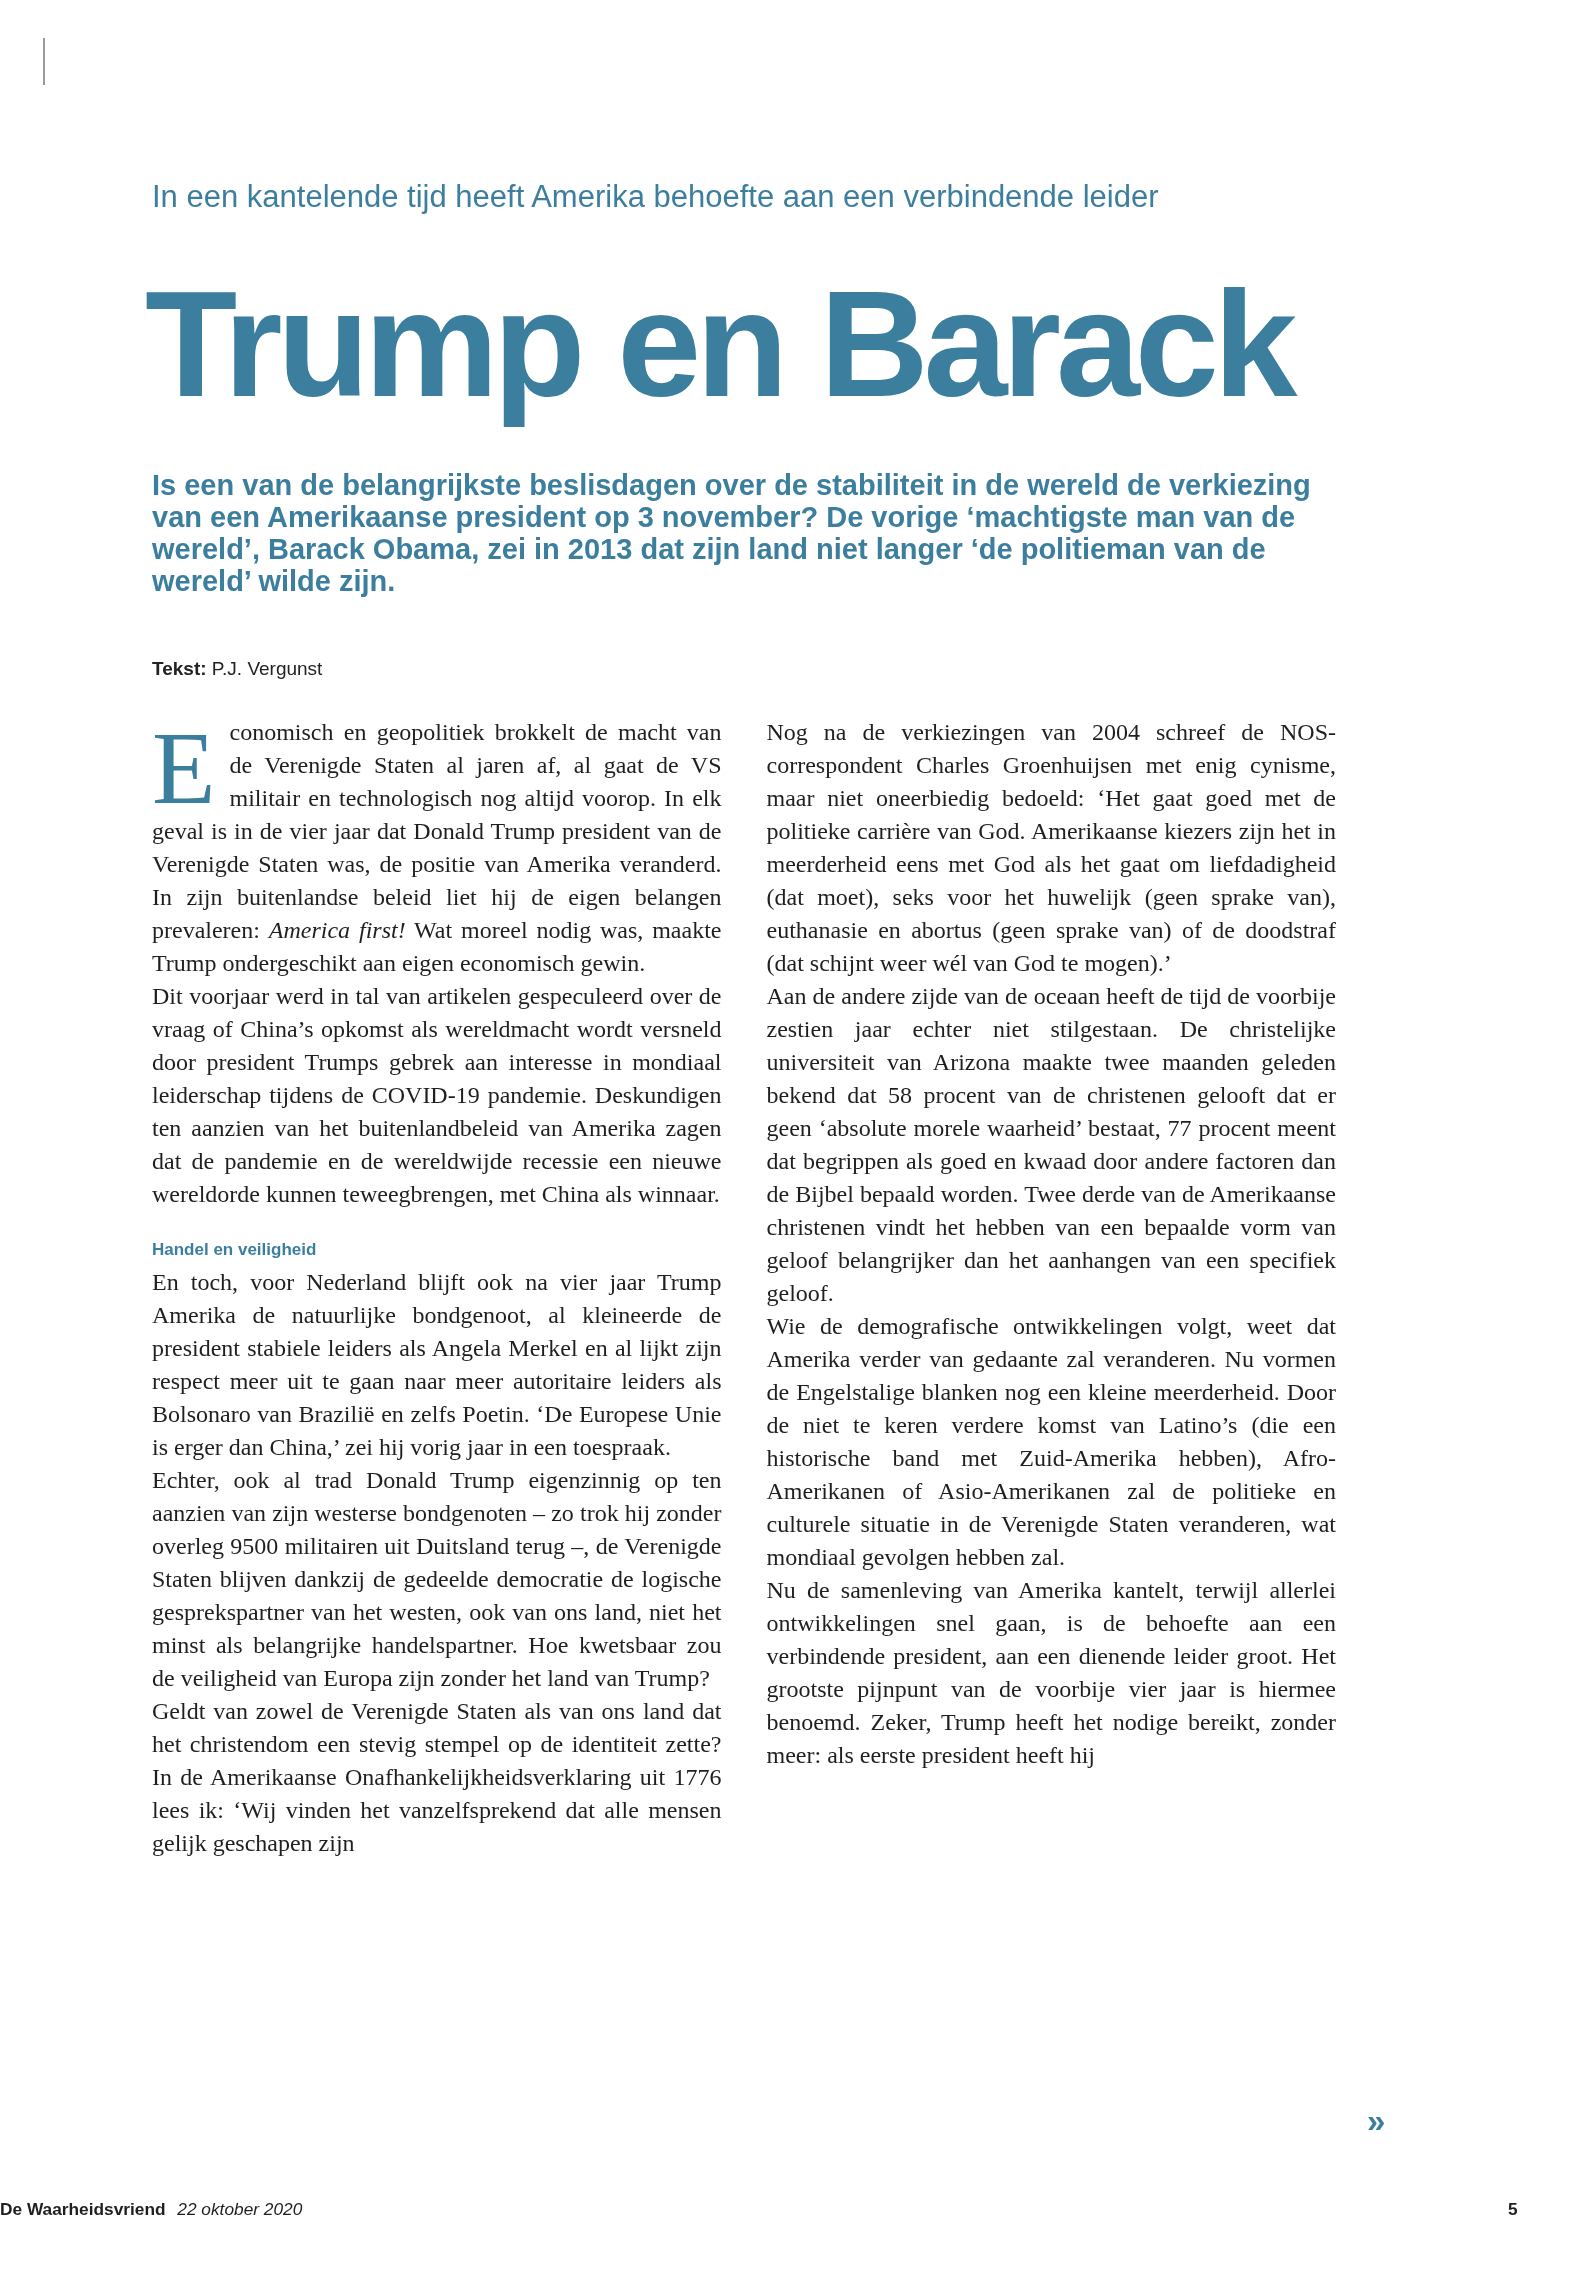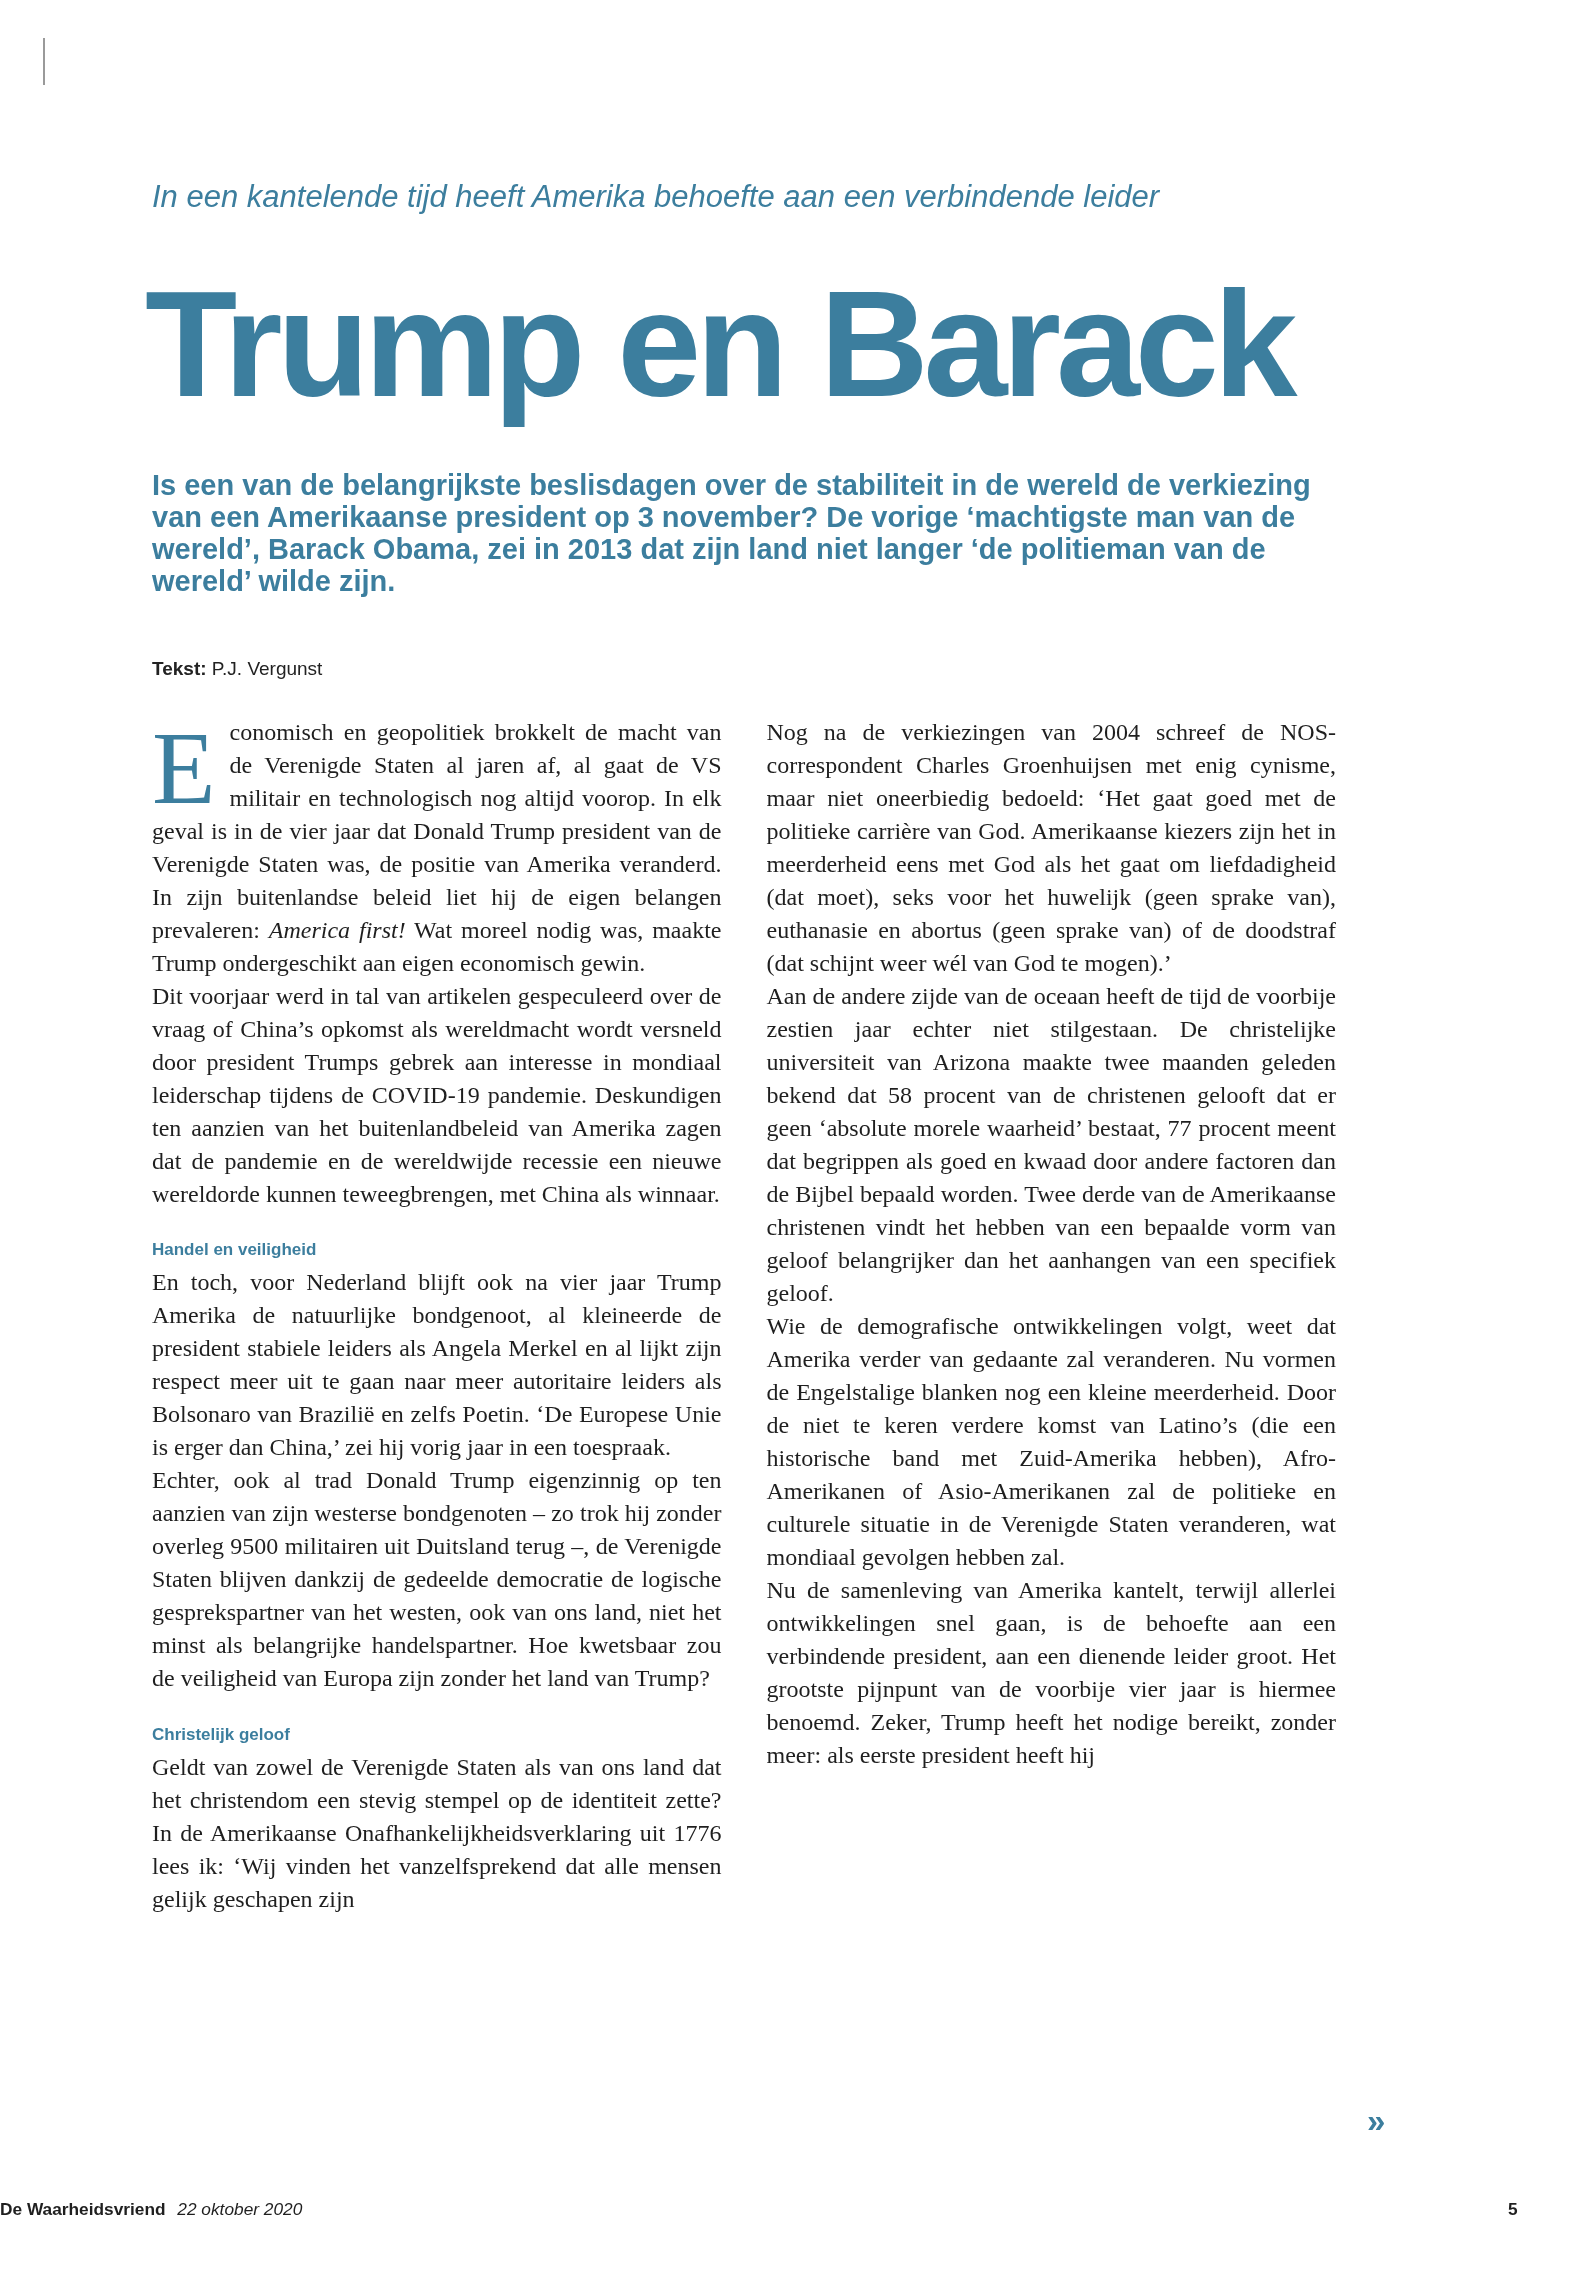--- a/index.html
+++ b/index.html
@@ -18,21 +18,20 @@
     position: absolute;
     left: 43px; top: 38px;
     width: 1.7px; height: 47px;
     background: #9a9a9a;
   }
 
   .kicker {
     position: absolute;
     left: 152px; top: 179px;
     font-family: "Liberation Sans", sans-serif;
-    font-style: italic;
     font-size: 31px;
     color: var(--accent);
     white-space: nowrap;
   }
 
   .title {
     position: absolute;
     left: 145px; top: 268px;
     font-family: "Liberation Sans", sans-serif;
     font-weight: bold;
@@ -147,21 +146,20 @@
   <span class="byline-name">P.J. Vergunst</span>
 </div>
 
 <div class="columns">
   <div class="col">
       <p class="body-paragraph"><span class="dropcap">E</span><span>conomisch en geopolitiek brokkelt de macht van de Verenigde Staten al jaren af, al gaat de VS militair en technologisch nog altijd voorop. In elk geval is in de vier jaar dat Donald Trump president van de Verenigde Staten was, de positie van Amerika veranderd. In zijn buitenlandse beleid liet hij de eigen belangen prevaleren: </span><span class="italic">America first!</span><span> Wat moreel nodig was, maakte Trump ondergeschikt aan eigen economisch gewin.</span></p>
       <p class="body-paragraph"><span>Dit voorjaar werd in tal van artikelen gespeculeerd over de vraag of China’s opkomst als wereldmacht wordt versneld door president Trumps gebrek aan interesse in mondiaal leiderschap tijdens de COVID-19 pandemie. Deskundigen ten aanzien van het buitenlandbeleid van Amerika zagen dat de pandemie en de wereldwijde recessie een nieuwe wereldorde kunnen teweegbrengen, met China als winnaar.</span></p>
       <h3 class="subhead">Handel en veiligheid</h3>
       <p class="body-paragraph"><span>En toch, voor Nederland blijft ook na vier jaar Trump Amerika de natuurlijke bondgenoot, al kleineerde de president stabiele leiders als Angela Merkel en al lijkt zijn respect meer uit te gaan naar meer autoritaire leiders als Bolsonaro van Brazilië en zelfs Poetin. ‘De Europese Unie is erger dan China,’ zei hij vorig jaar in een toespraak.</span></p>
       <p class="body-paragraph"><span>Echter, ook al trad Donald Trump eigenzinnig op ten aanzien van zijn westerse bondgenoten – zo trok hij zonder overleg 9500 militairen uit Duitsland terug –, de Verenigde Staten blijven dankzij de gedeelde democratie de logische gesprekspartner van het westen, ook van ons land, niet het minst als belangrijke handelspartner. Hoe kwetsbaar zou de veiligheid van Europa zijn zonder het land van Trump?</span></p>
-      <h3 class="subhead">Christelijk geloof</h3>
       <p class="body-paragraph"><span>Geldt van zowel de Verenigde Staten als van ons land dat het christendom een stevig stempel op de identiteit zette? In de Amerikaanse Onafhankelijkheidsverklaring uit 1776 lees ik: ‘Wij vinden het vanzelfsprekend dat alle mensen gelijk geschapen zijn</span></p>
     </div>
   <div class="col">
       <p class="body-paragraph"><span>Nog na de verkiezingen van 2004 schreef de NOS-correspondent Charles Groenhuijsen met enig cynisme, maar niet oneerbiedig bedoeld: ‘Het gaat goed met de politieke carrière van God. Amerikaanse kiezers zijn het in meerderheid eens met God als het gaat om liefdadigheid (dat moet), seks voor het huwelijk (geen sprake van), euthanasie en abortus (geen sprake van) of de doodstraf (dat schijnt weer wél van God te mogen).’</span></p>
       <p class="body-paragraph"><span>Aan de andere zijde van de oceaan heeft de tijd de voorbije zestien jaar echter niet stilgestaan. De christelijke universiteit van Arizona maakte twee maanden geleden bekend dat 58 procent van de christenen gelooft dat er geen ‘absolute morele waarheid’ bestaat, 77 procent meent dat begrippen als goed en kwaad door andere factoren dan de Bijbel bepaald worden. Twee derde van de Amerikaanse christenen vindt het hebben van een bepaalde vorm van geloof belangrijker dan het aanhangen van een specifiek geloof.</span></p>
       <p class="body-paragraph"><span>Wie de demografische ontwikkelingen volgt, weet dat Amerika verder van gedaante zal veranderen. Nu vormen de Engelstalige blanken nog een kleine meerderheid. Door de niet te keren verdere komst van Latino’s (die een historische band met Zuid-Amerika hebben), Afro-Amerikanen of Asio-Amerikanen zal de politieke en culturele situatie in de Verenigde Staten veranderen, wat mondiaal gevolgen hebben zal.</span></p>
       <p class="body-paragraph"><span>Nu de samenleving van Amerika kantelt, terwijl allerlei ontwikkelingen snel gaan, is de behoefte aan een verbindende president, aan een dienende leider groot. Het grootste pijnpunt van de voorbije vier jaar is hiermee benoemd. Zeker, Trump heeft het nodige bereikt, zonder meer: als eerste president heeft hij</span></p>
     </div>
 </div>
 

